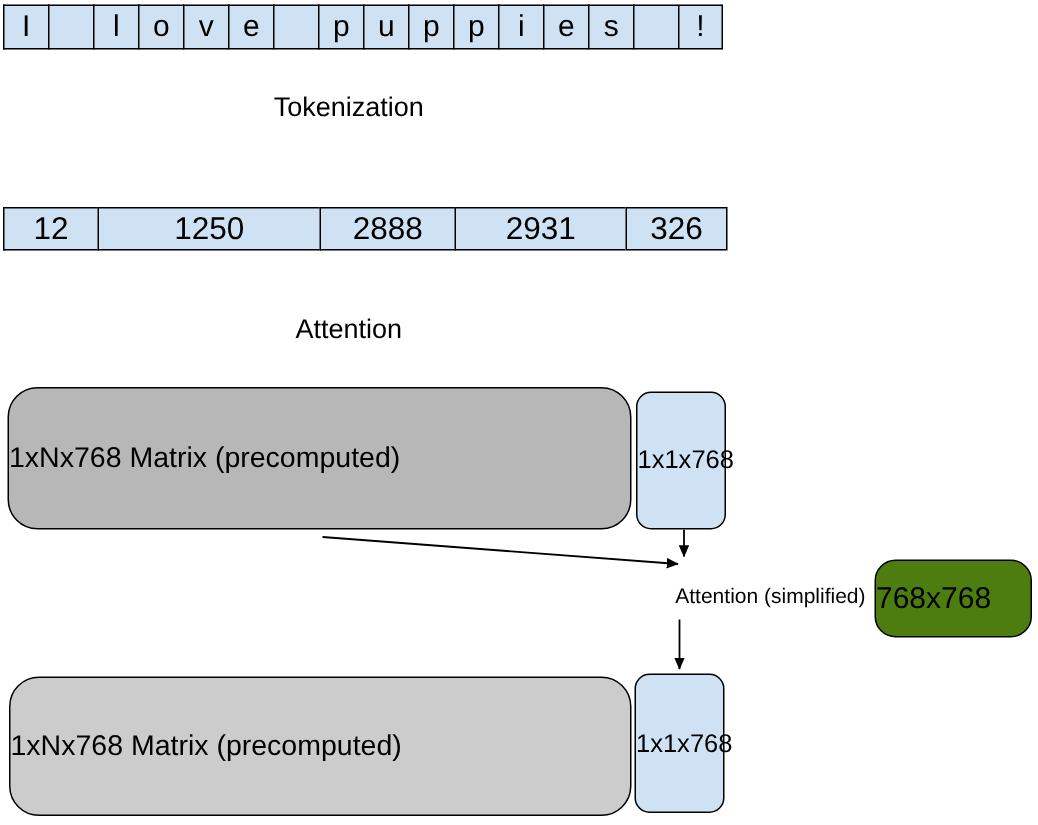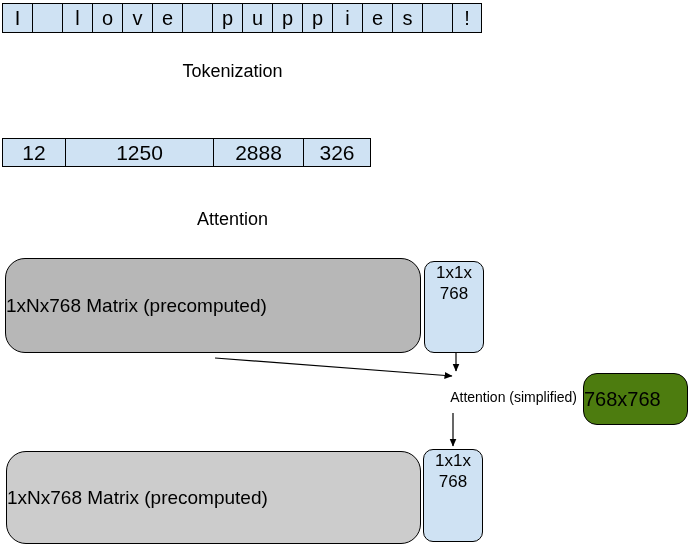--- a/index.html
+++ b/index.html
@@ -26,21 +26,21 @@
   .label-tokenization{top:61px;}
   .label-embeddings{top:209px;}
   
   .rbox{
     position:absolute;box-sizing:border-box;border:1.5px solid #000;
     display:flex;align-items:center;text-align:center;
   }
   .matrix-box{border-radius:20px;font-size:19px;}
   .matrix-top{left:5px;top:258px;width:416px;height:95px;background:#b7b7b7;}
   .matrix-bottom{left:6px;top:451px;width:415px;height:93px;background:#cccccc;}
-  .vector-box{border-radius:10px;background:#cfe2f3;font-size:17px;line-height:1.25;flex-direction:column;}
+  .vector-box{border-radius:10px;background:#cfe2f3;font-size:17px;line-height:1.25;flex-direction:row;}
   .vector-top{left:424px;top:261px;width:60px;height:92px;}
   .vector-bottom{left:423px;top:449px;width:60px;height:93px;}
   .attn-box{left:583px;top:373px;width:105px;height:52px;border-radius:14px;background:#4d7c0f;font-size:20px;}
   .attention-label{
     position:absolute;top:389px;left:377px;width:200px;text-align:right;font-size:14px;
   }
   
   #arrows{position:absolute;left:0;top:0;width:692px;height:550px;pointer-events:none;}
 </style>
 </head>
@@ -66,20 +66,21 @@
     <div class="cell"></div>
     <div class="cell last">!</div>
   </div>
 
   <div class="section-label label-tokenization">Tokenization</div>
 
   <div class="cell-row token-row">
     <div class="cell" style="width:63px">12</div>
     <div class="cell" style="width:148px">1250</div>
     <div class="cell" style="width:90px">2888</div>
+    <div class="cell" style="width:114px">2931</div>
     <div class="cell last" style="width:68px">326</div>
   </div>
 
   <div class="section-label label-embeddings">Attention</div>
 
   <div class="rbox matrix-box matrix-top">
     <span>1xNx768 Matrix (precomputed)</span>
   </div>
 
   <div class="rbox vector-box vector-top">

